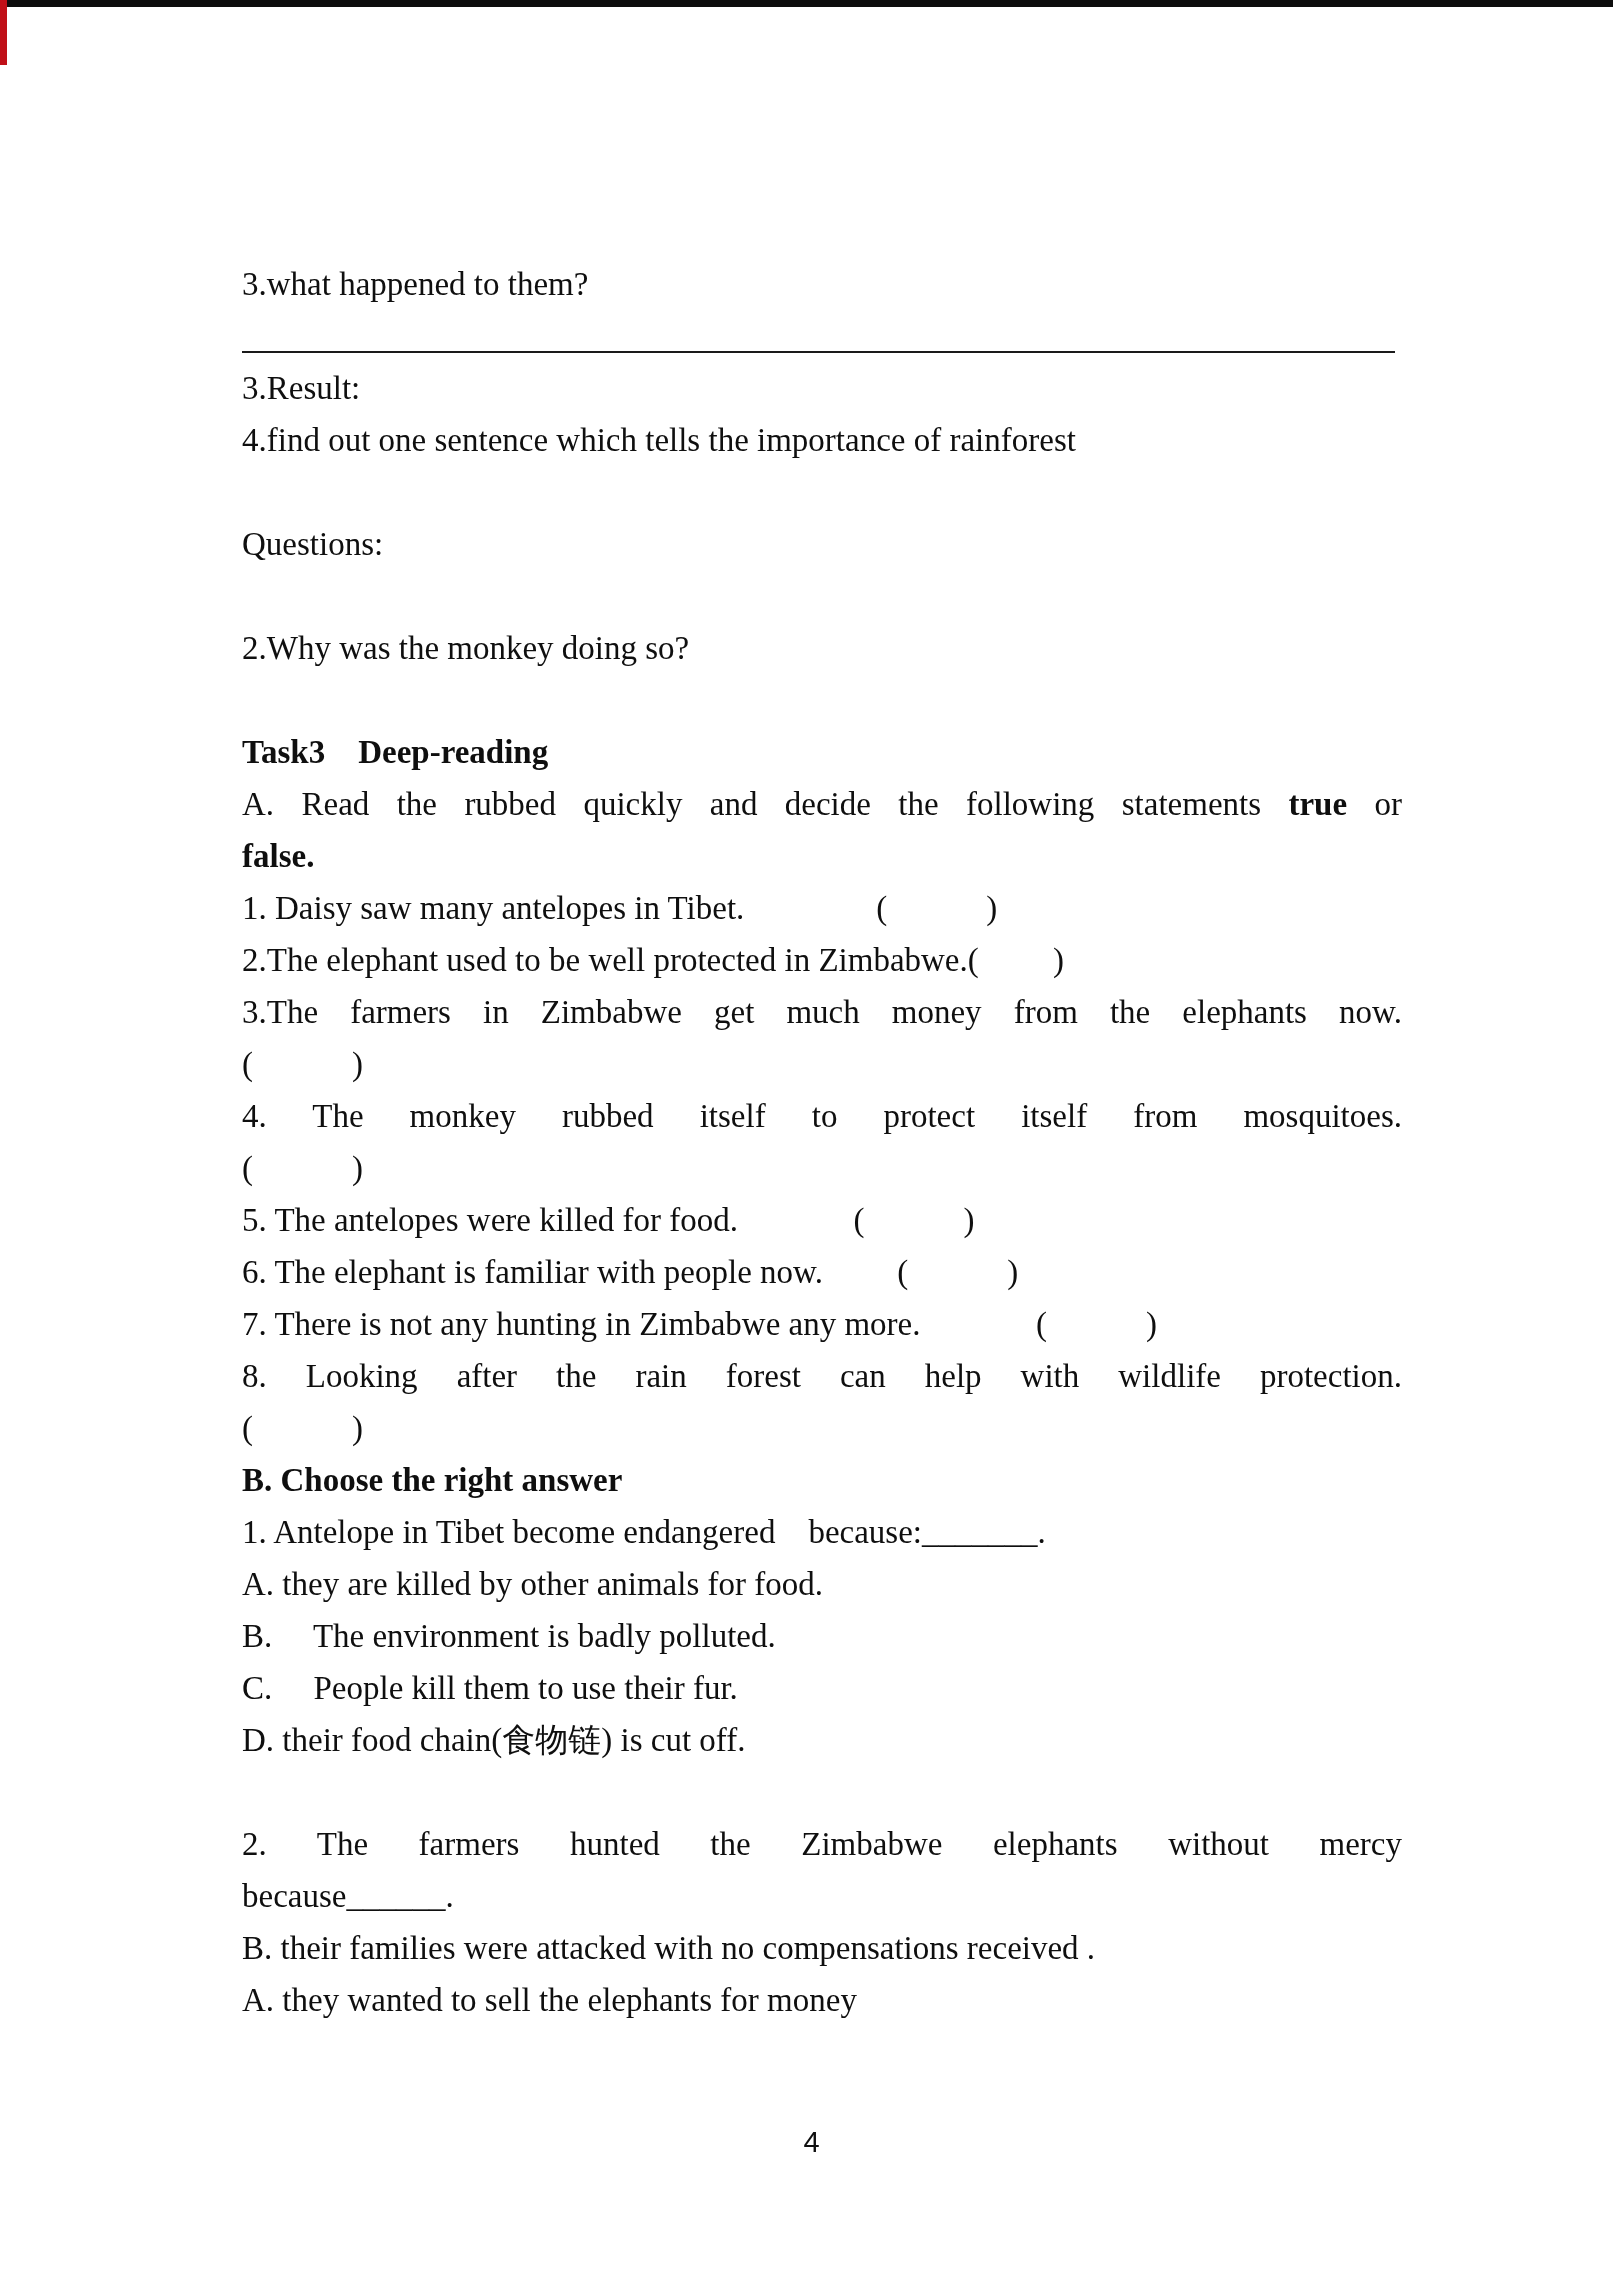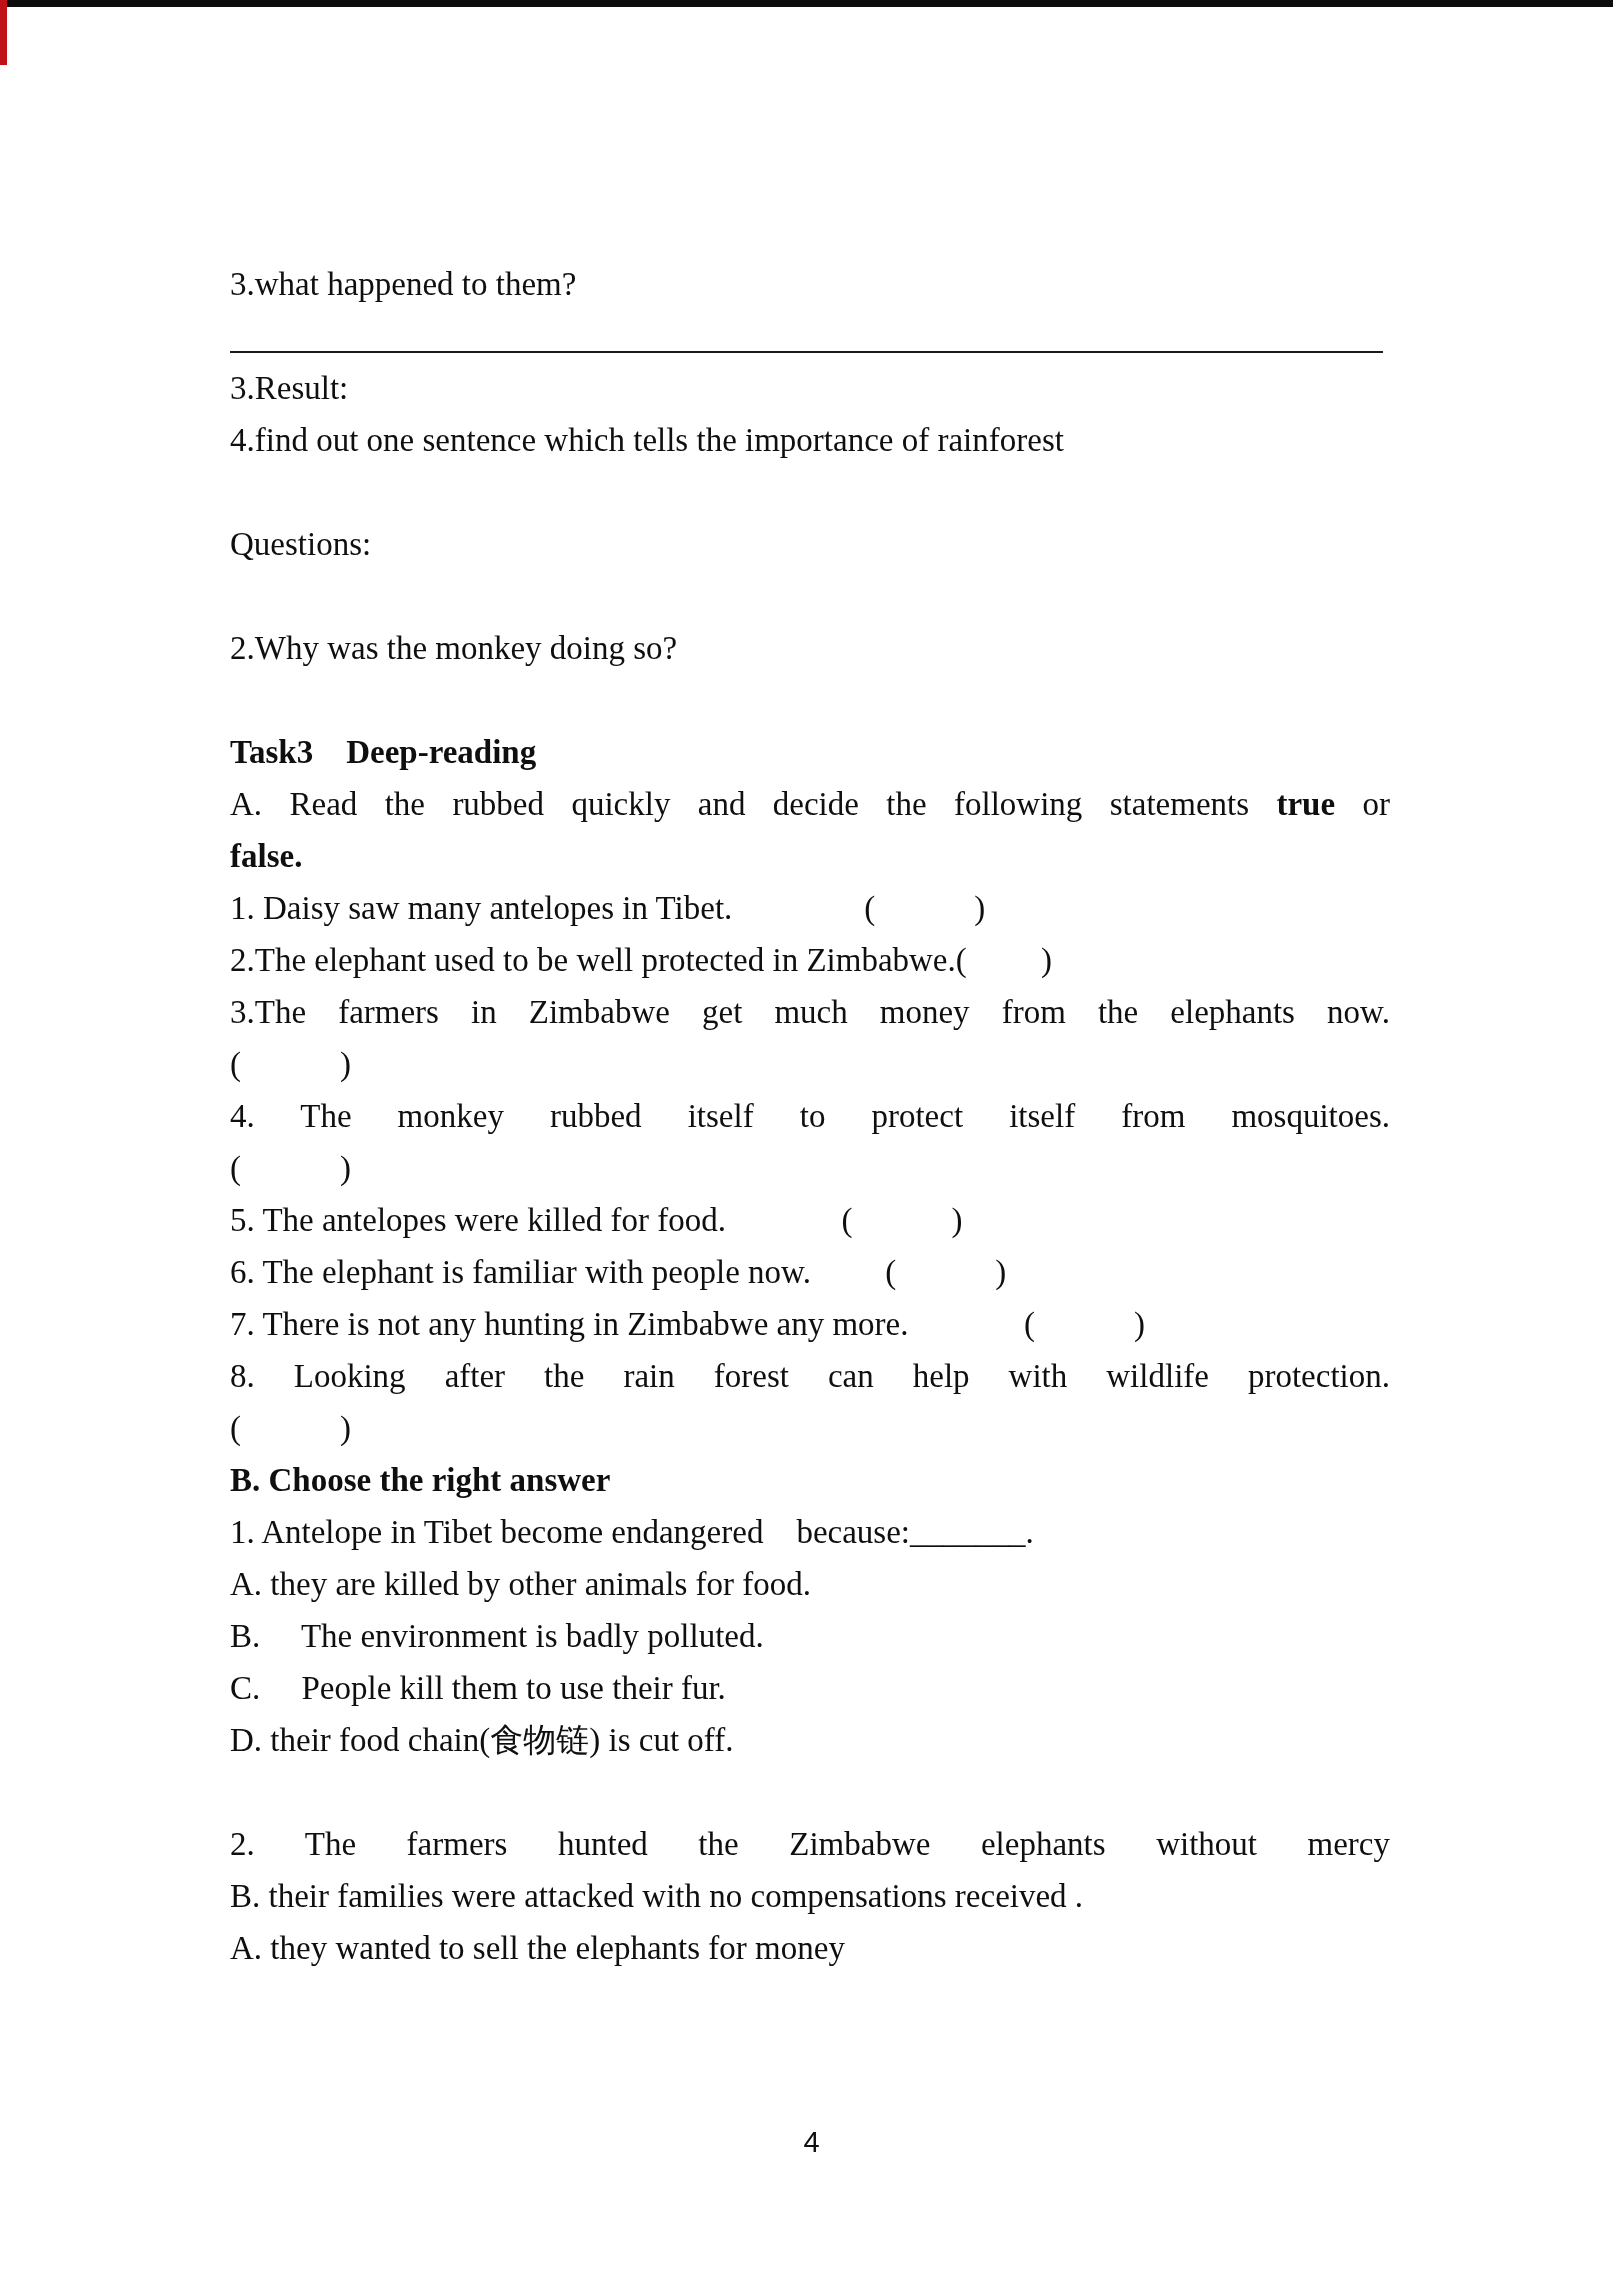--- a/index.html
+++ b/index.html
@@ -30,21 +30,21 @@
     top: 0;
     left: 0;
     width: 6.8px;
     height: 65px;
     background: #c01018;
     z-index: 2;
   }
   .content {
     position: absolute;
     top: 258px;
-    left: 230px;
+    left: 242px;
     width: 1160px;
   }
   .l {
     font-size: 33px;
     line-height: 52px;
     height: 52px;
     white-space: pre-wrap;
     letter-spacing: 0;
   }
   .just {
@@ -143,20 +143,21 @@
     <div class="l">B.     The environment is badly polluted.</div>
 
     <div class="l">C.     People kill them to use their fur.</div>
 
     <div class="l">D. their food chain(食物链) is cut off.</div>
 
     <div class="l"></div>
 
     <div class="l just">2. The farmers hunted the Zimbabwe elephants without mercy</div>
 
+    <div class="l">because______.</div>
 
     <div class="l">B. their families were attacked with no compensations received .</div>
 
     <div class="l">A. they wanted to sell the elephants for money</div>
 
   </main>
 
   <div class="page-number">4</div>
 
 </div>

